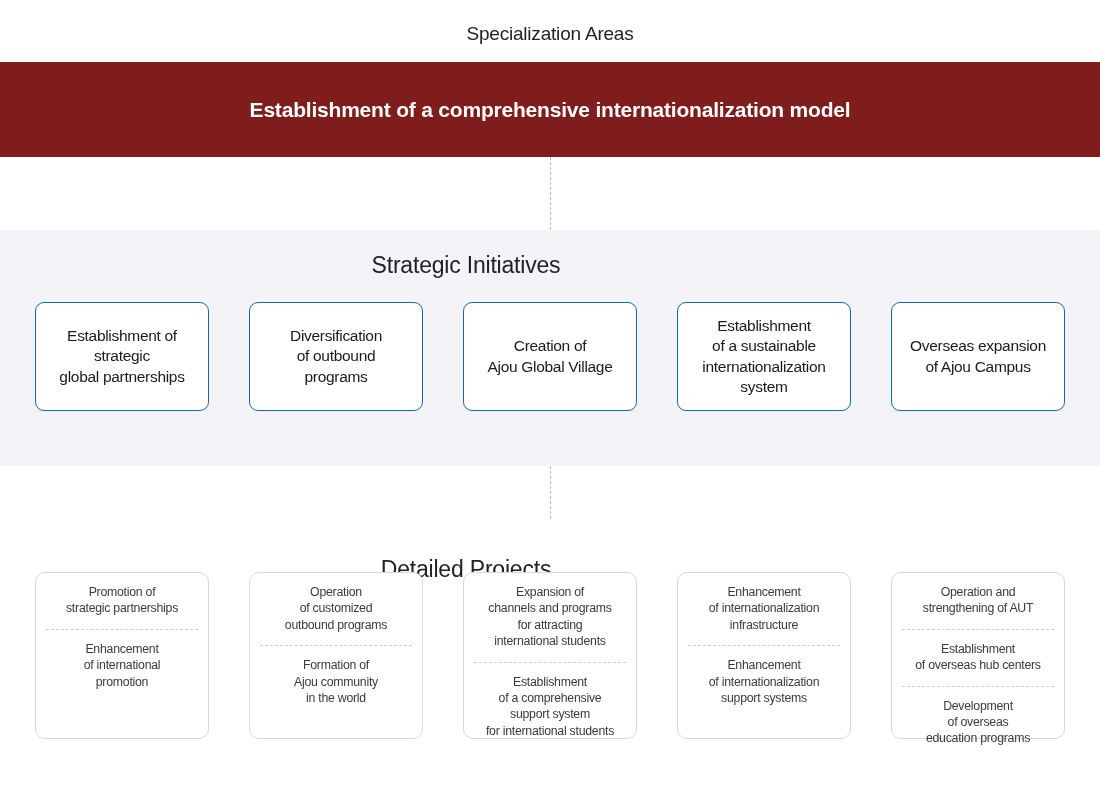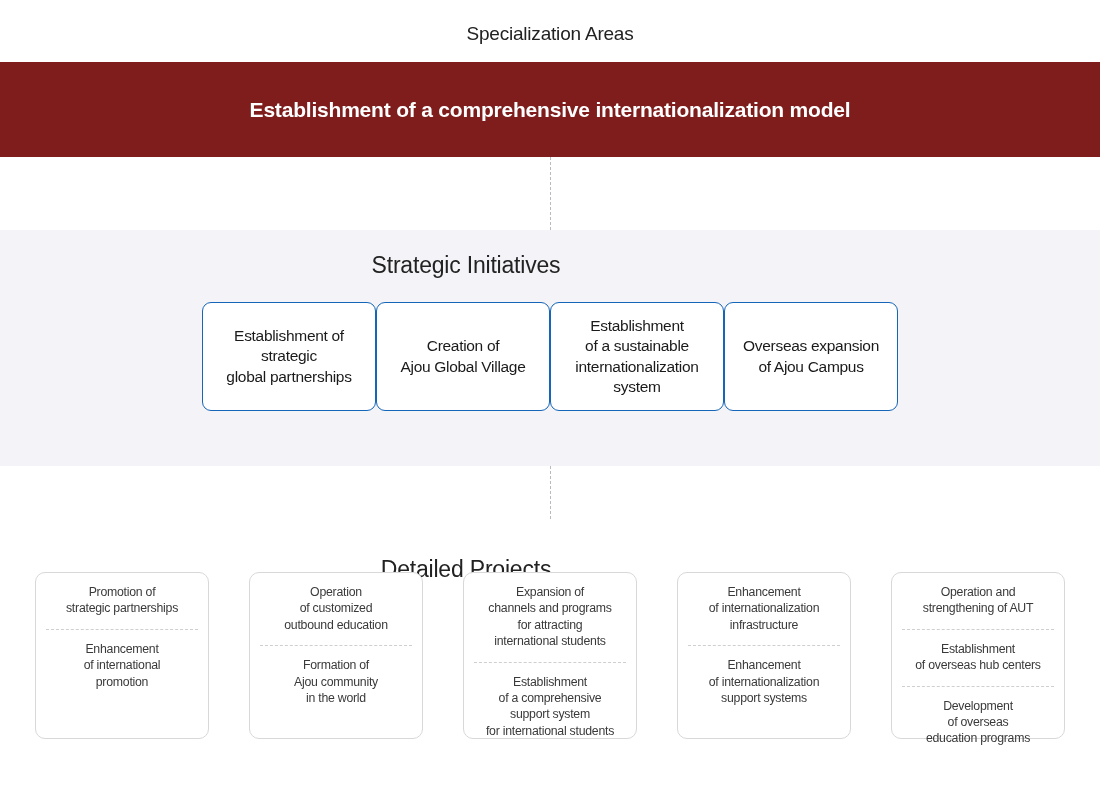--- a/index.html
+++ b/index.html
@@ -68,21 +68,21 @@
 
   .card-row {
     position: absolute;
     left: 35px;
     width: 1030px;
     display: flex;
     justify-content: space-between;
   }
 
   
-  .row-strategic { top: 302px; height: 109px; justify-content: center; }
+  .row-strategic { top: 302px; height: 109px; }
   .s-card {
     width: 174px;
     height: 109px;
     border: 1.6px solid #1565b8;
     border-radius: 9px;
     background: #ffffff;
     display: flex;
     align-items: center;
     justify-content: center;
     padding: 4px 6px;
@@ -138,20 +138,25 @@
 
   <div class="sec-title sec-title-strategic">Strategic Initiatives</div>
 
   <div class="card-row row-strategic">
     <div class="s-card">
       <span class="s-card-label">Establishment of
 strategic
 global partnerships</span>
     </div>
     <div class="s-card">
+      <span class="s-card-label">Diversification
+of outbound
+programs</span>
+    </div>
+    <div class="s-card">
       <span class="s-card-label">Creation of
 Ajou Global Village</span>
     </div>
     <div class="s-card">
       <span class="s-card-label">Establishment
 of a sustainable
 internationalization
 system</span>
     </div>
     <div class="s-card">
@@ -170,21 +175,21 @@
       <div class="d-item">Promotion of
 strategic partnerships</div>
       <div class="d-item">Enhancement
 of international
 promotion</div>
     </div>
 
     <div class="d-card">
       <div class="d-item">Operation
 of customized
-outbound education</div>
+outbound programs</div>
       <div class="d-item">Formation of
 Ajou community
 in the world</div>
     </div>
 
     <div class="d-card">
       <div class="d-item">Expansion of
 channels and programs
 for attracting
 international students</div>

